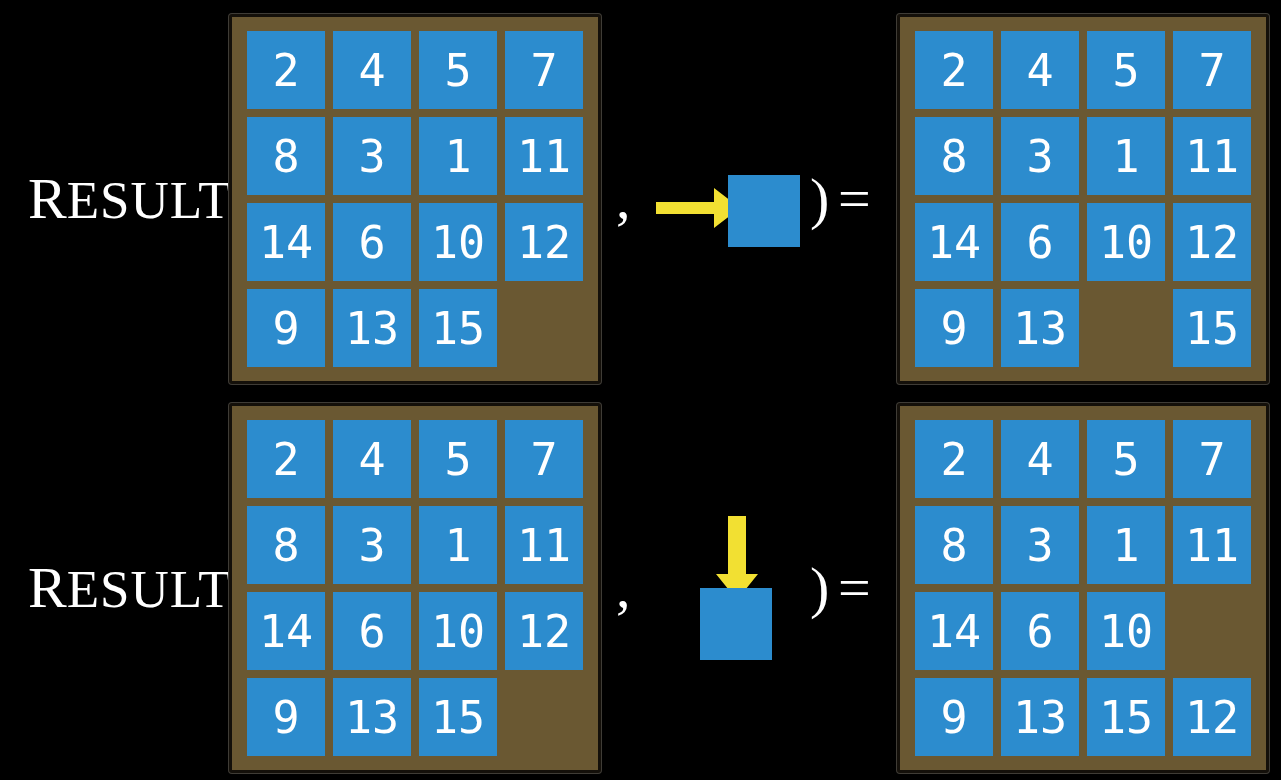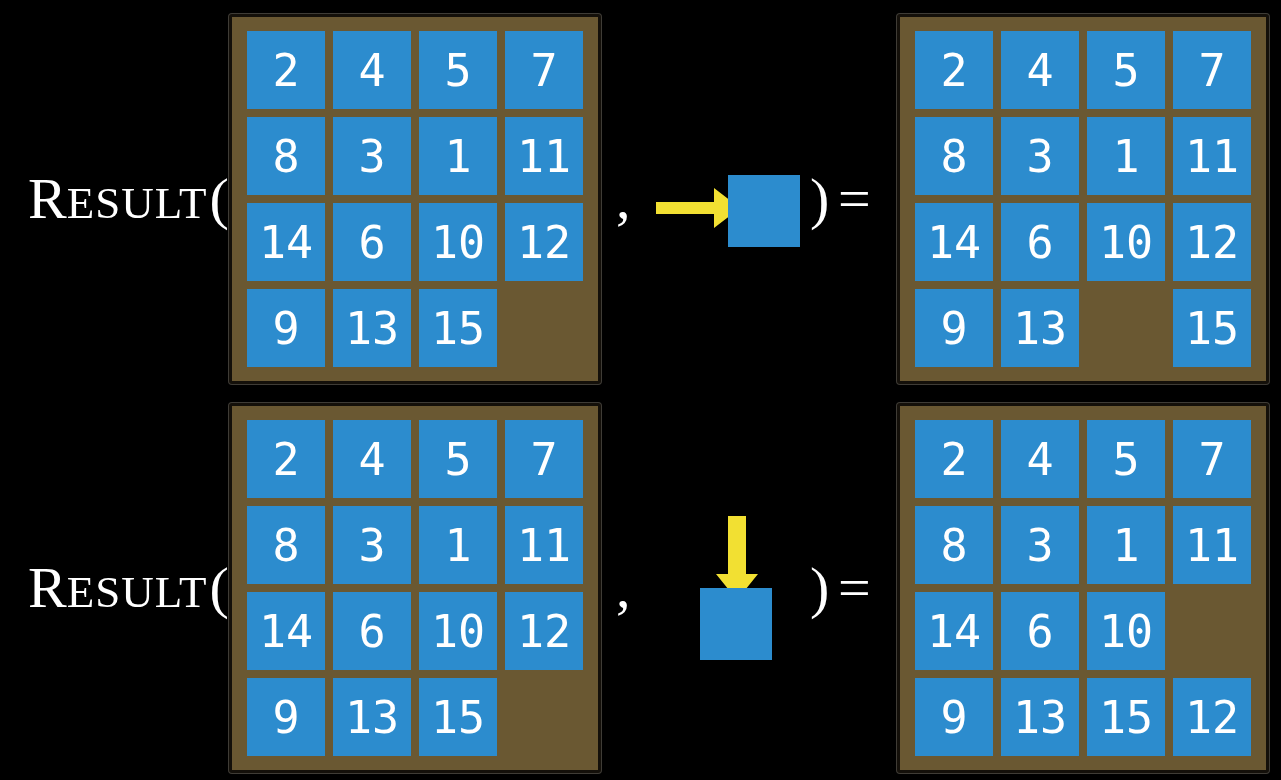--- a/index.html
+++ b/index.html
@@ -14,21 +14,21 @@
   #row1 { top:0; }
   #row2 { top:389px; }
 
   
   .sym, .fn-label {
     position:absolute; top:170px;
     color:var(--text-white,#fff);
     line-height:1; white-space:nowrap;
   }
   .fn-label { left:28px; font-size:58px; }
-  .fn-label .small { font-size:45px; letter-spacing:1px; }
+  .fn-label .small { font-size:53px; letter-spacing:1px; }
   .fn-label .paren { margin-left:2px; }
   .comma  { left:616px; font-size:58px; }
   .cparen { left:810px; font-size:58px; }
   .equals { left:838px; font-size:58px; }
 
   
   .board {
     position:absolute; top:14px;
     width:372px; height:370px;
     box-sizing:border-box;

